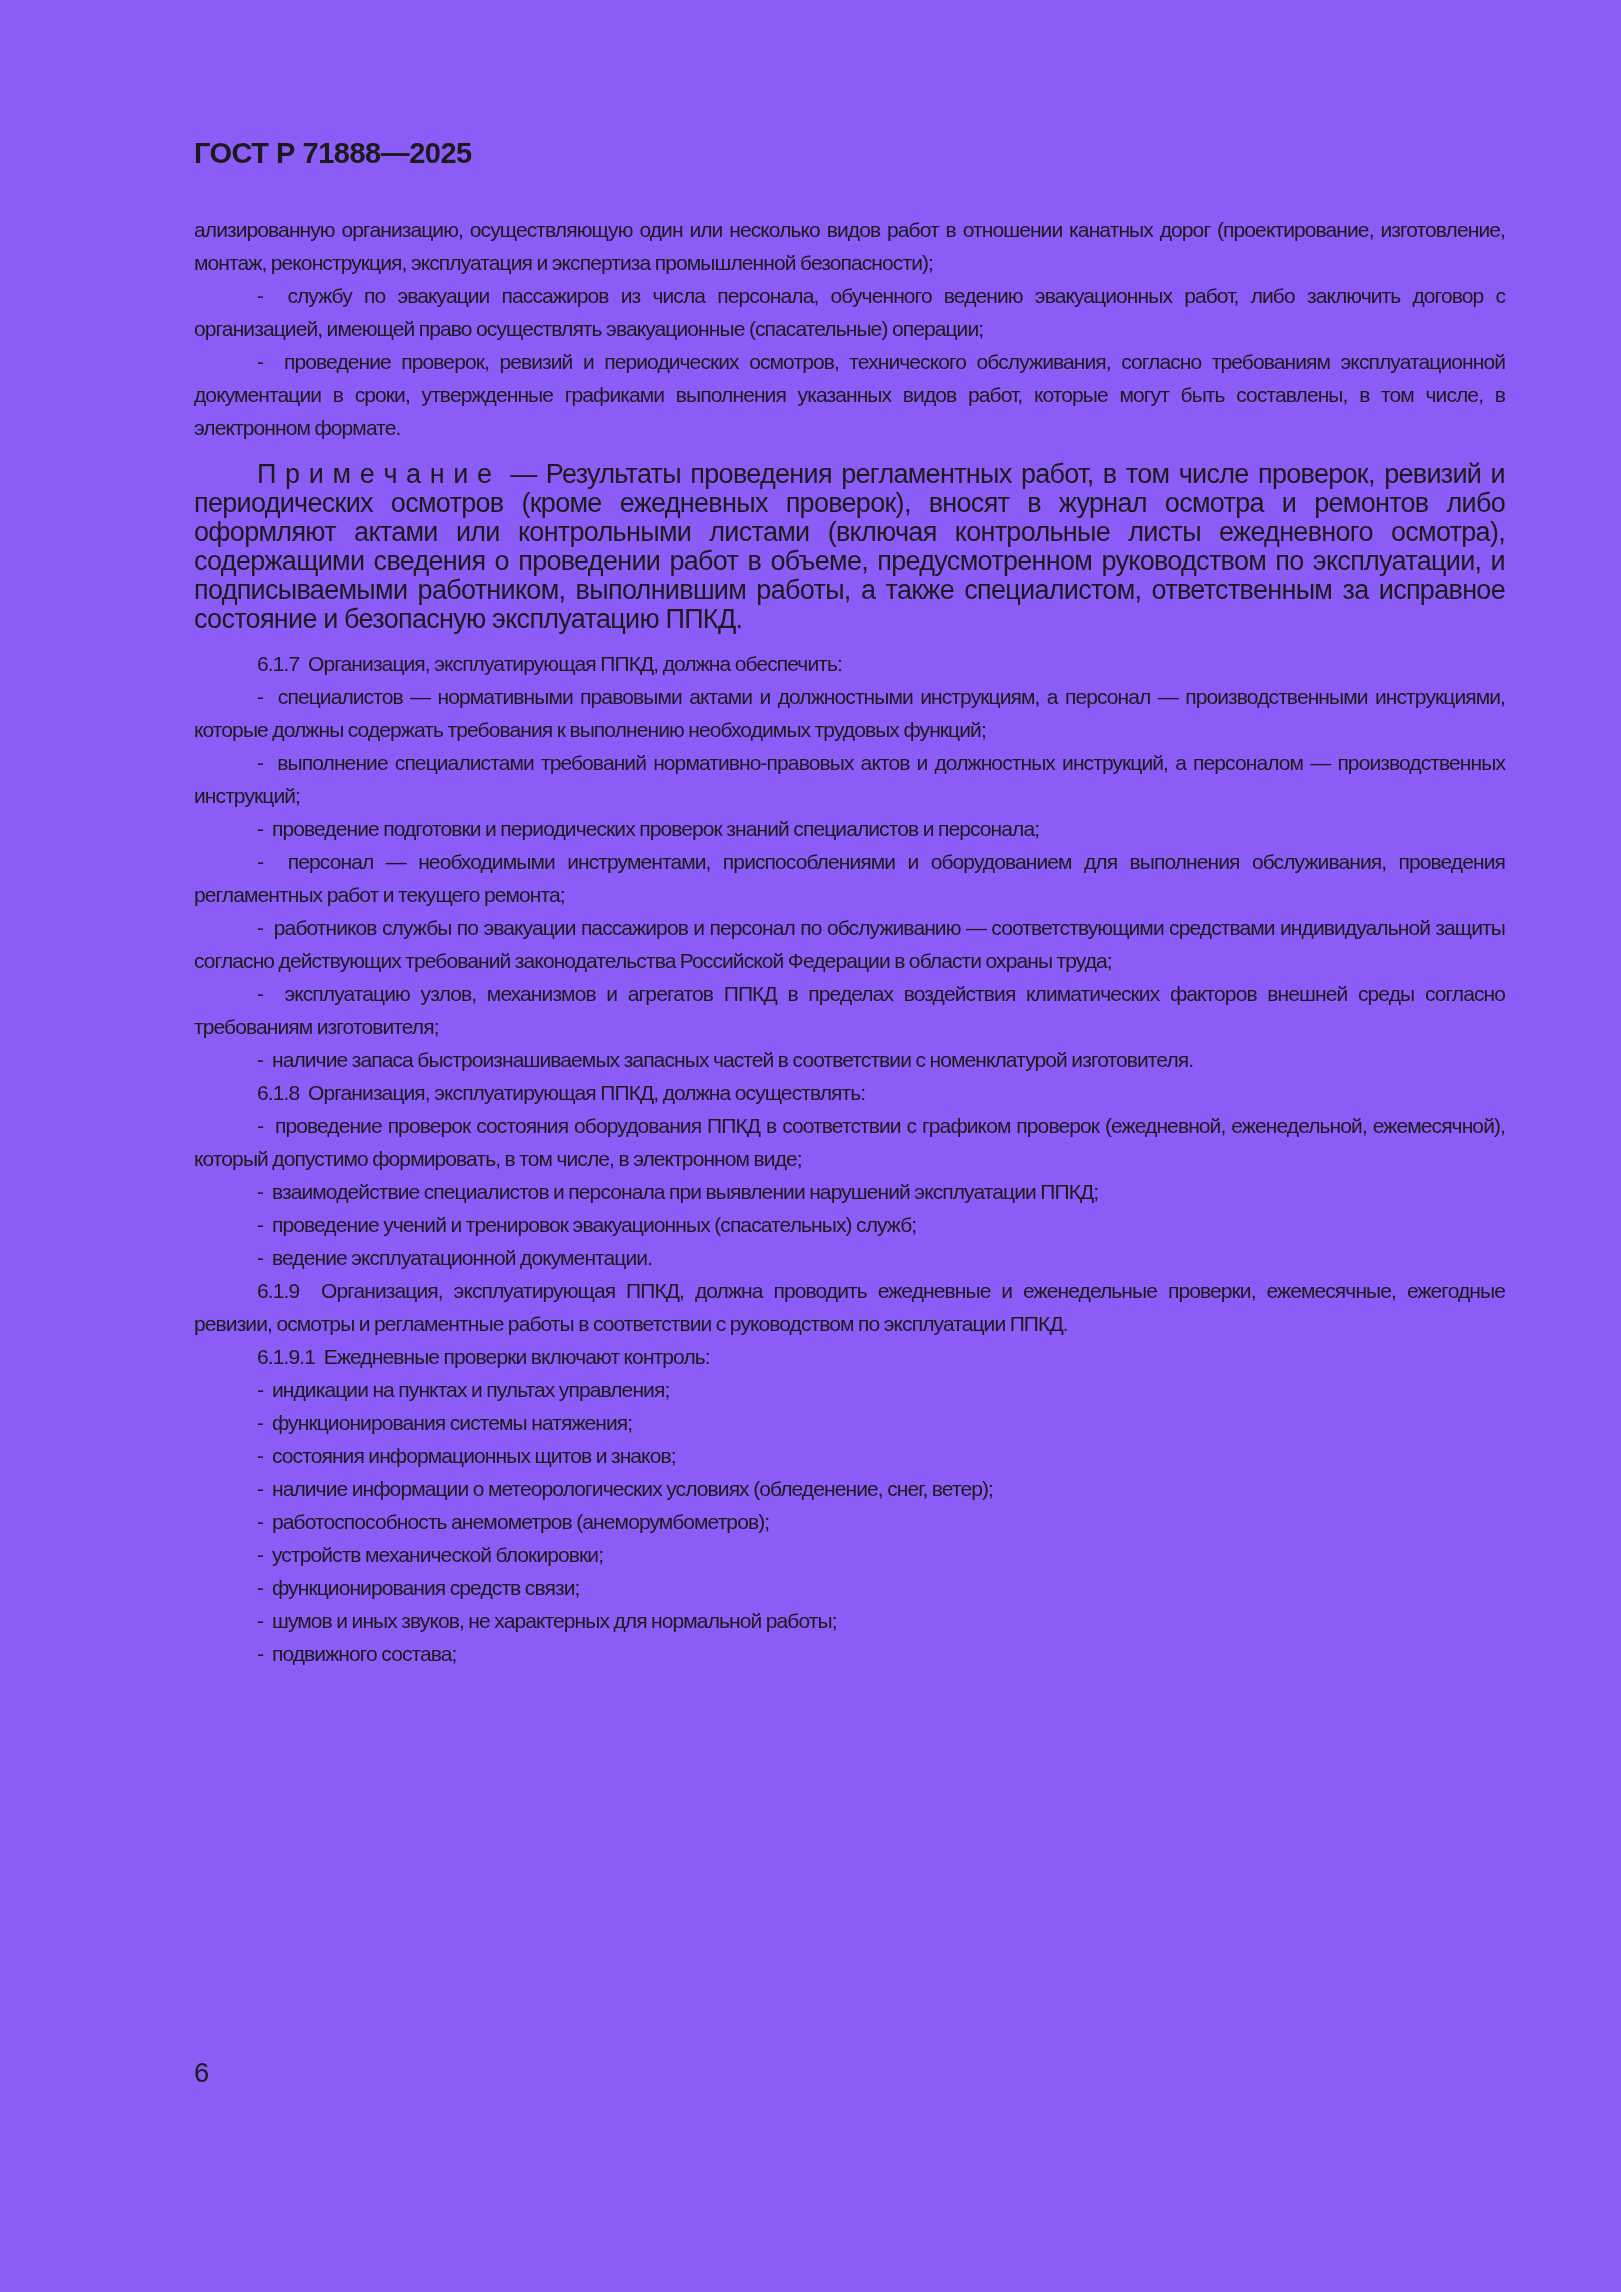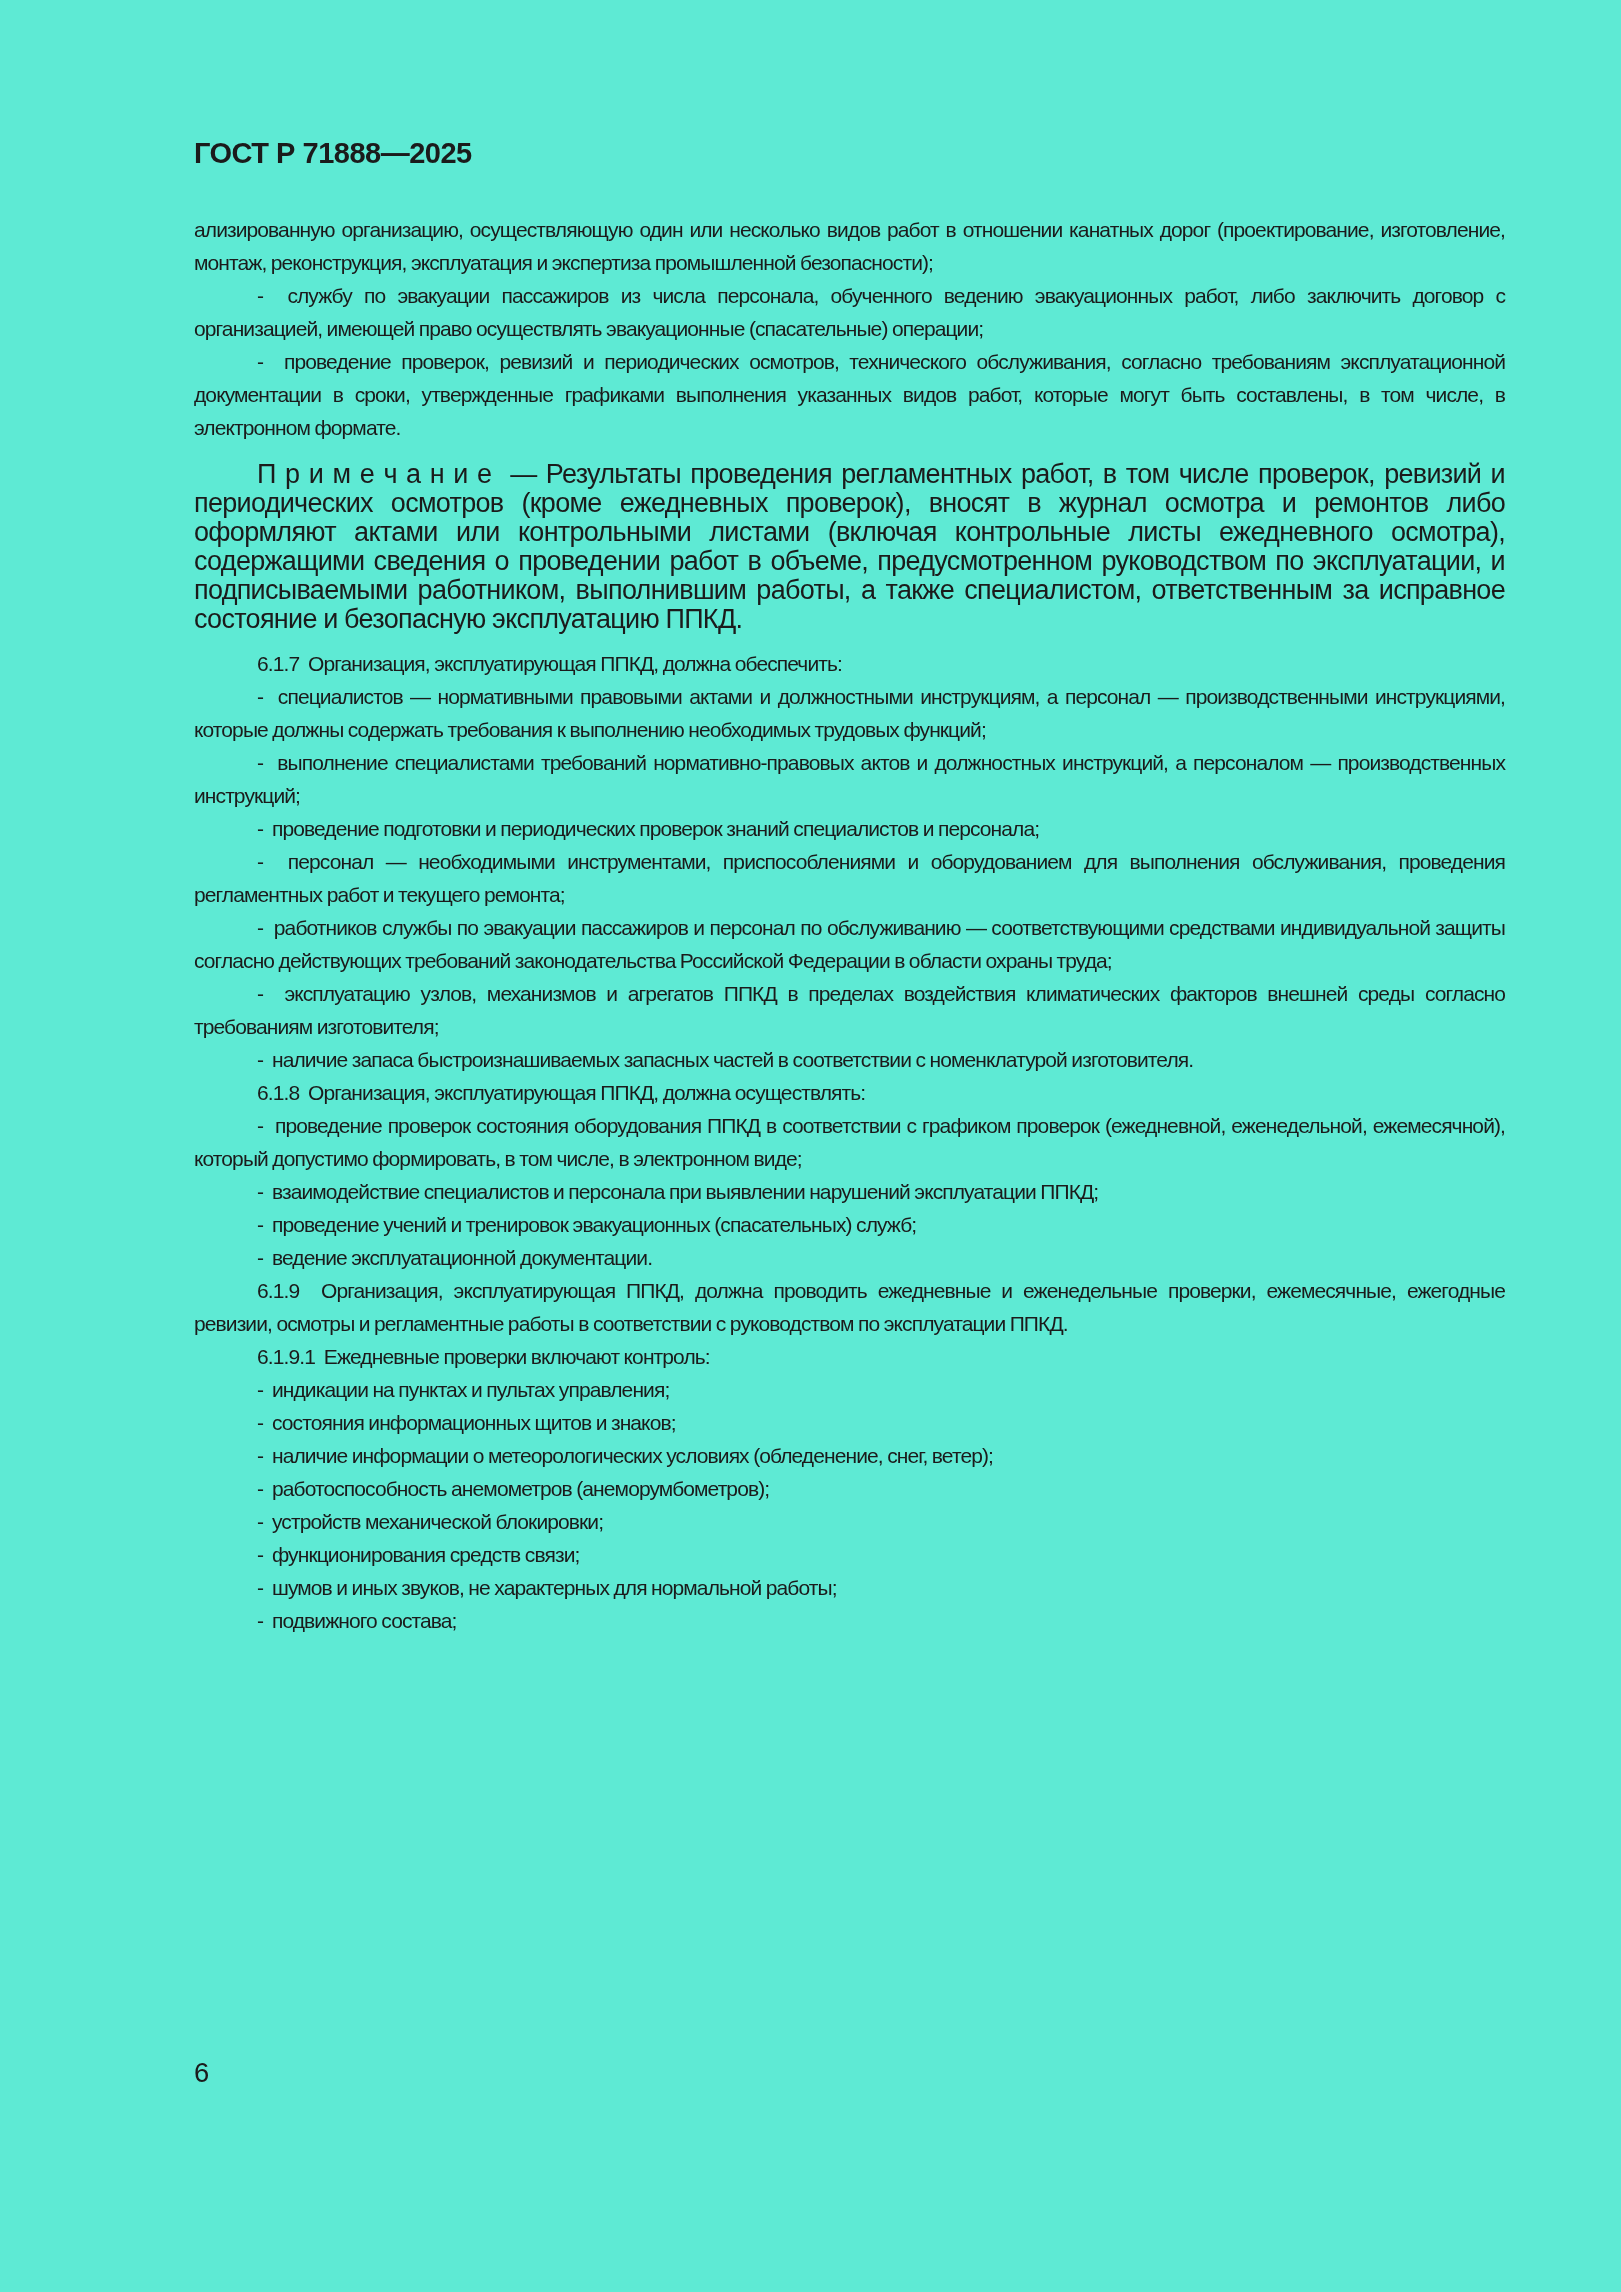--- a/index.html
+++ b/index.html
@@ -4,21 +4,21 @@
 <style>
   html, body {
     margin: 0;
     padding: 0;
     background: #ffffff;
   }
   .page {
     position: relative;
     width: 1621px;
     height: 2293px;
-    background: #5eead4;
+    background: #8b5cf6;
     font-family: "Liberation Sans", sans-serif;
     color: #1b1b1b;
     overflow: hidden;
   }
   .content {
     position: absolute;
     left: 194px;
     top: 137px;
     width: 1311px;
   }
@@ -78,20 +78,21 @@
         <p class="body indent">-&nbsp; эксплуатацию узлов, механизмов и агрегатов ППКД в пределах воздействия климатических факторов внешней среды согласно требованиям изготовителя;</p>
         <p class="body indent">-&nbsp; наличие запаса быстроизнашиваемых запасных частей в соответствии с номенклатурой изготовителя.</p>
         <p class="body indent">6.1.8&nbsp; Организация, эксплуатирующая ППКД, должна осуществлять:</p>
         <p class="body indent">-&nbsp; проведение проверок состояния оборудования ППКД в соответствии с графиком проверок (ежедневной, еженедельной, ежемесячной), который допустимо формировать, в том числе, в электронном виде;</p>
         <p class="body indent">-&nbsp; взаимодействие специалистов и персонала при выявлении нарушений эксплуатации ППКД;</p>
         <p class="body indent">-&nbsp; проведение учений и тренировок эвакуационных (спасательных) служб;</p>
         <p class="body indent">-&nbsp; ведение эксплуатационной документации.</p>
         <p class="body indent">6.1.9&nbsp; Организация, эксплуатирующая ППКД, должна проводить ежедневные и еженедельные проверки, ежемесячные, ежегодные ревизии, осмотры и регламентные работы в соответствии с руководством по эксплуатации ППКД.</p>
         <p class="body indent">6.1.9.1&nbsp; Ежедневные проверки включают контроль:</p>
         <p class="body indent">-&nbsp; индикации на пунктах и пультах управления;</p>
+        <p class="body indent">-&nbsp; функционирования системы натяжения;</p>
         <p class="body indent">-&nbsp; состояния информационных щитов и знаков;</p>
         <p class="body indent">-&nbsp; наличие информации о метеорологических условиях (обледенение, снег, ветер);</p>
         <p class="body indent">-&nbsp; работоспособность анемометров (анеморумбометров);</p>
         <p class="body indent">-&nbsp; устройств механической блокировки;</p>
         <p class="body indent">-&nbsp; функционирования средств связи;</p>
         <p class="body indent">-&nbsp; шумов и иных звуков, не характерных для нормальной работы;</p>
         <p class="body indent">-&nbsp; подвижного состава;</p>
       </div>
   </div>
   <div class="page-number">6</div>

